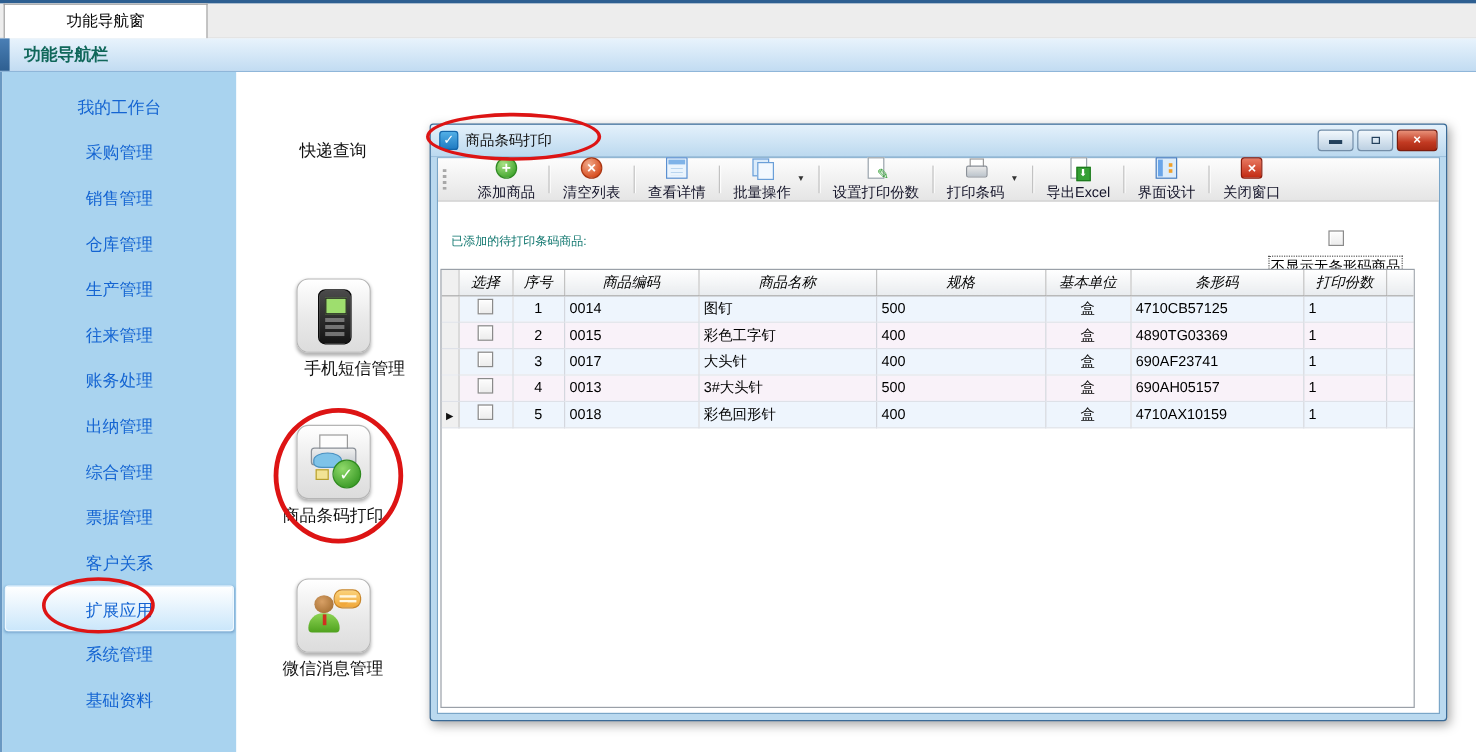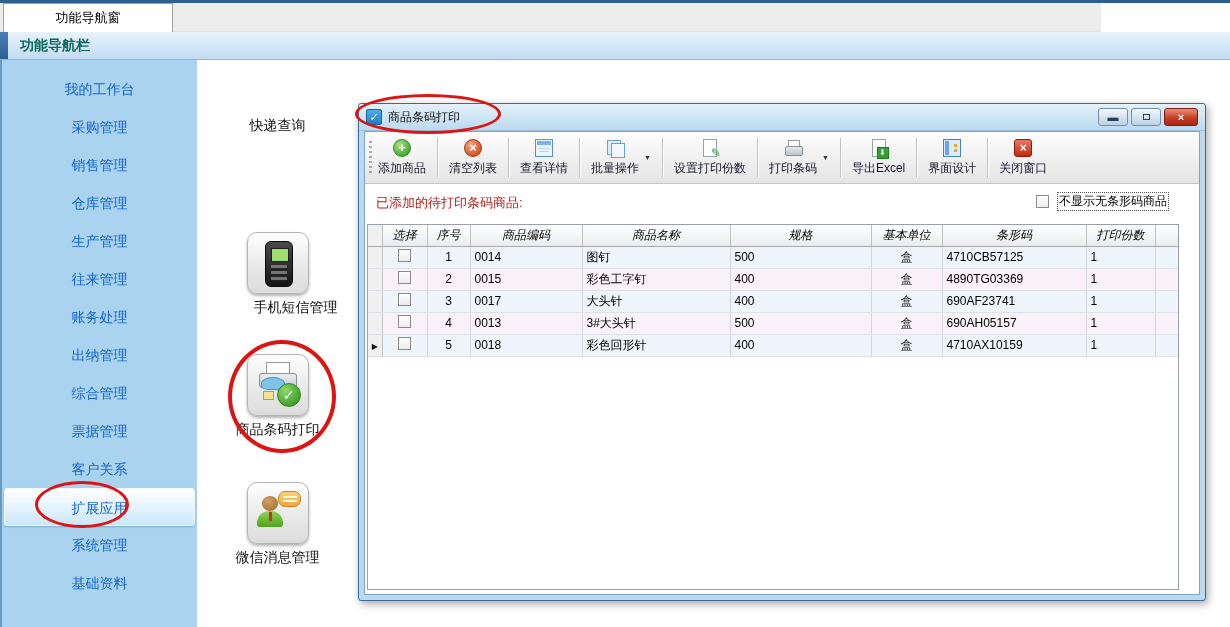--- a/index.html
+++ b/index.html
@@ -1,21 +1,21 @@
 <!DOCTYPE html>
 <html><head>
 <meta charset="utf-8">
 <style>
   * { margin:0; padding:0; box-sizing:border-box; }
   html,body { width:1230px; height:627px; overflow:hidden; }
   body { position:relative; background:#fff; font-family:"Liberation Sans","DejaVu Sans",sans-serif; font-size:12px; color:#000; }
 
   
   .top-strip { position:absolute; left:0; top:0; width:1230px; height:3px; background:#2e5f91; }
-  .tab-row   { position:absolute; left:0; top:3px; width:1101px; height:29px; background:#ededed; border-bottom:1px solid #e2e2e2; }
+  .tab-row   { position:absolute; left:0; top:3px; width:1230px; height:29px; background:#ededed; border-bottom:1px solid #e2e2e2; }
   .tab-active{ position:absolute; left:3px; top:0; width:170px; height:29px; background:#fff;
                border:1px solid #9f9f9f; border-bottom:none; text-align:center; line-height:27px; font-size:13px; }
   .nav-header{ position:absolute; left:0; top:32px; width:1230px; height:28px;
                background:linear-gradient(#e8f3fc,#c2dcf2); border-bottom:1px solid #8fb6d9; }
   .nav-header .block { position:absolute; left:0; top:0; width:8px; height:27px; background:linear-gradient(#4a7fb5,#2e5f91); }
   .nav-header .txt { position:absolute; left:20px; top:0; line-height:26px; font-weight:bold; font-size:14px; color:#10675a; }
 
   
   .win-left { position:absolute; left:0; top:60px; width:2px; height:567px; background:#6a98c2; }
   .sidebar  { position:absolute; left:2px; top:60px; width:195px; height:567px; background:#a9d3ef; padding-top:10px; }
@@ -77,22 +77,22 @@
   .d-title { font-size:12px; color:#111; }
   .win-btns { position:absolute; right:7px; top:4px; display:flex; gap:3px; }
   .wb { width:30px; height:18px; border-radius:3px; border:1px solid #748ea8; background:linear-gradient(#f2f8fd,#bcd0e2);
         display:flex; align-items:center; justify-content:center; color:#23405c; font-size:11px; cursor:pointer; }
   .wb .sq { width:7px; height:6px; border:1.5px solid #23405c; display:block; }
   .wb.close { width:34px; background:linear-gradient(#e89078,#c23a22 60%,#a82812); border-color:#7c1d0e; color:#fff; font-weight:bold; }
 
   .d-body { position:absolute; left:5px; top:27px; right:5px; bottom:5px; background:#fff; border:1px solid #7aa6c8; }
 
   
-  .toolbar { position:absolute; left:0; top:0; right:0; height:52px; background:linear-gradient(#fdfdfd,#e5e5e5);
-             border-bottom:1px solid #c6c6c6; display:flex; align-items:stretch; padding-left:4px; }
+  .toolbar { position:absolute; left:0; top:0; right:0; height:36px; background:linear-gradient(#fdfdfd,#e5e5e5);
+             border-bottom:1px solid #c6c6c6; display:flex; align-items:stretch; padding-left:24px; }
   .grip { position:absolute; left:4px; top:9px; bottom:9px; width:3px;
           background:repeating-linear-gradient(#a8a8a8 0 2px, transparent 2px 5px); }
   .tb-btn { display:flex; align-items:center; padding:0 9px; cursor:pointer; }
   .tb-main { display:flex; flex-direction:column; align-items:center; gap:3px; }
   .tb-label { font-size:12px; color:#15152a; white-space:nowrap; }
   .tb-dd { font-size:7px; color:#333; margin-left:5px; }
   .tb-sep { width:1px; margin:6px 2px; background:#c2c2c2; box-shadow:1px 0 0 #fdfdfd; }
   .tb-icon { width:18px; height:18px; position:relative; display:block; }
 
   .i-add-product,.i-remove-product,.i-clear-list { border-radius:50%; color:#fff; font-weight:bold; font-size:13px;
@@ -124,22 +124,22 @@
 
   .i-ui-design { background:#dcecfa; border:1px solid #4a7fc0; }
   .i-ui-design::before { content:""; position:absolute; left:1px; top:1px; bottom:1px; width:4px; background:#6aa5e8; }
   .i-ui-design::after  { content:""; position:absolute; right:3px; top:4px; width:3px; height:3px; background:#f0a02a; box-shadow:0 5px 0 #f0a02a; }
 
   .i-close-window { background:linear-gradient(#e87a62,#c22a12); border:1px solid #8a1a0a; border-radius:3px;
       color:#fff; font-weight:bold; font-size:12px; line-height:16px; text-align:center; }
   .i-close-window::before { content:"×"; }
 
   
-  .added-label { position:absolute; left:11px; top:62px; font-size:13px; color:#b91c1c; }
-  .filter-box { position:absolute; right:30px; top:60px; display:flex; align-items:center; gap:8px; }
+  .added-label { position:absolute; left:11px; top:62px; font-size:10px; color:#0f766e; }
+  .filter-box { position:absolute; right:30px; top:60px; display:flex; align-items:center; gap:8px;flex-direction:column; }
   .cb { width:13px; height:13px; background:linear-gradient(#fdfdfd,#ececec); border:1px solid #8a8a8a;
         box-shadow:inset 1px 1px 0 #fff; display:inline-block; cursor:pointer; }
   .filter-box .lbl { border:1px dotted #555; padding:0 1px; font-size:12px; }
 
   
   .tbl-wrap { position:absolute; left:2px; top:92px; width:812px; height:366px; background:#fff; border:1px solid #9aa0a8; overflow:hidden; }
   table { border-collapse:collapse; table-layout:fixed; width:810px; font-size:12px; }
   th { height:21px; font-weight:normal; background:linear-gradient(#ffffff,#e9ecef); border-right:1px solid #c2c2c2;
        border-bottom:1px solid #a8a8a8; text-align:center; white-space:nowrap; overflow:hidden;font-style:italic; }
   td { height:22px; border-right:1px solid #d4d7de; border-bottom:1px solid #dee1e8; padding-left:4px; white-space:nowrap; overflow:hidden; }

